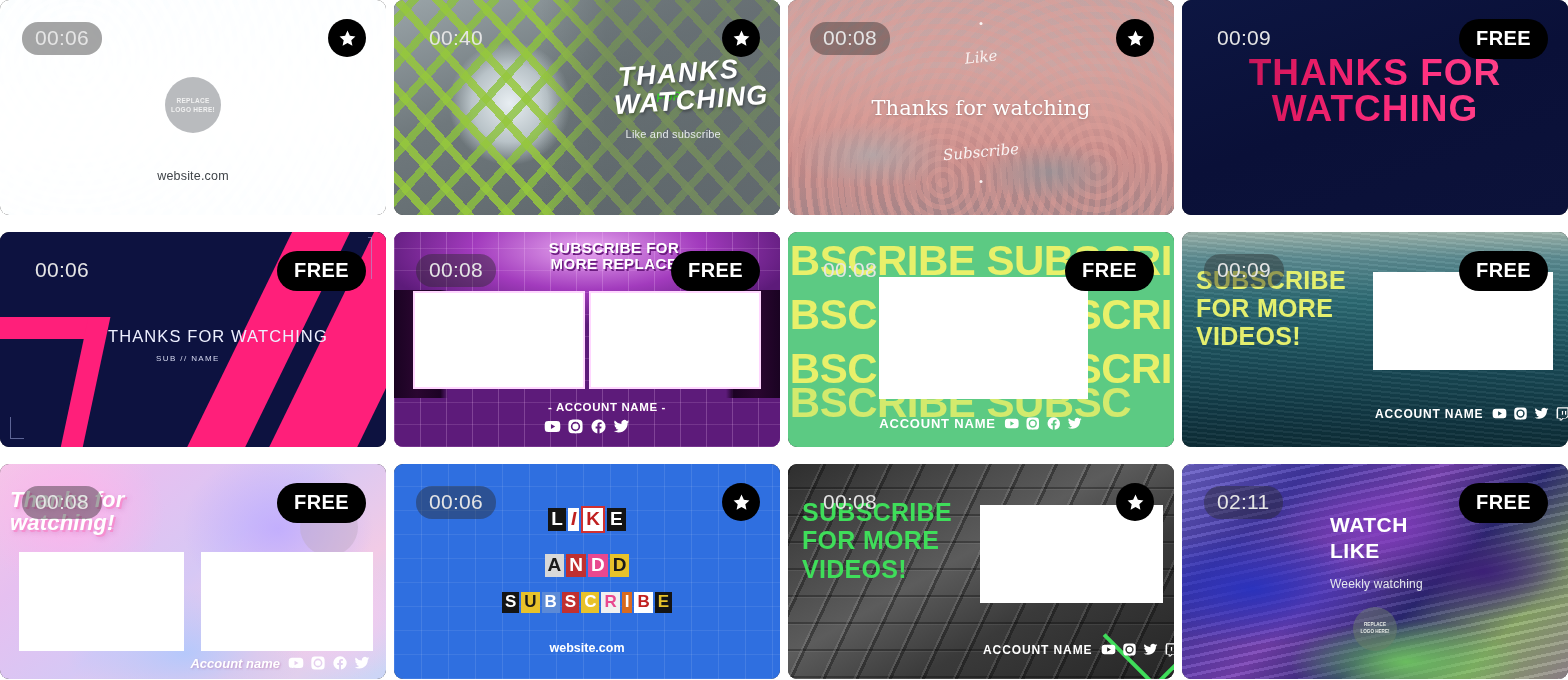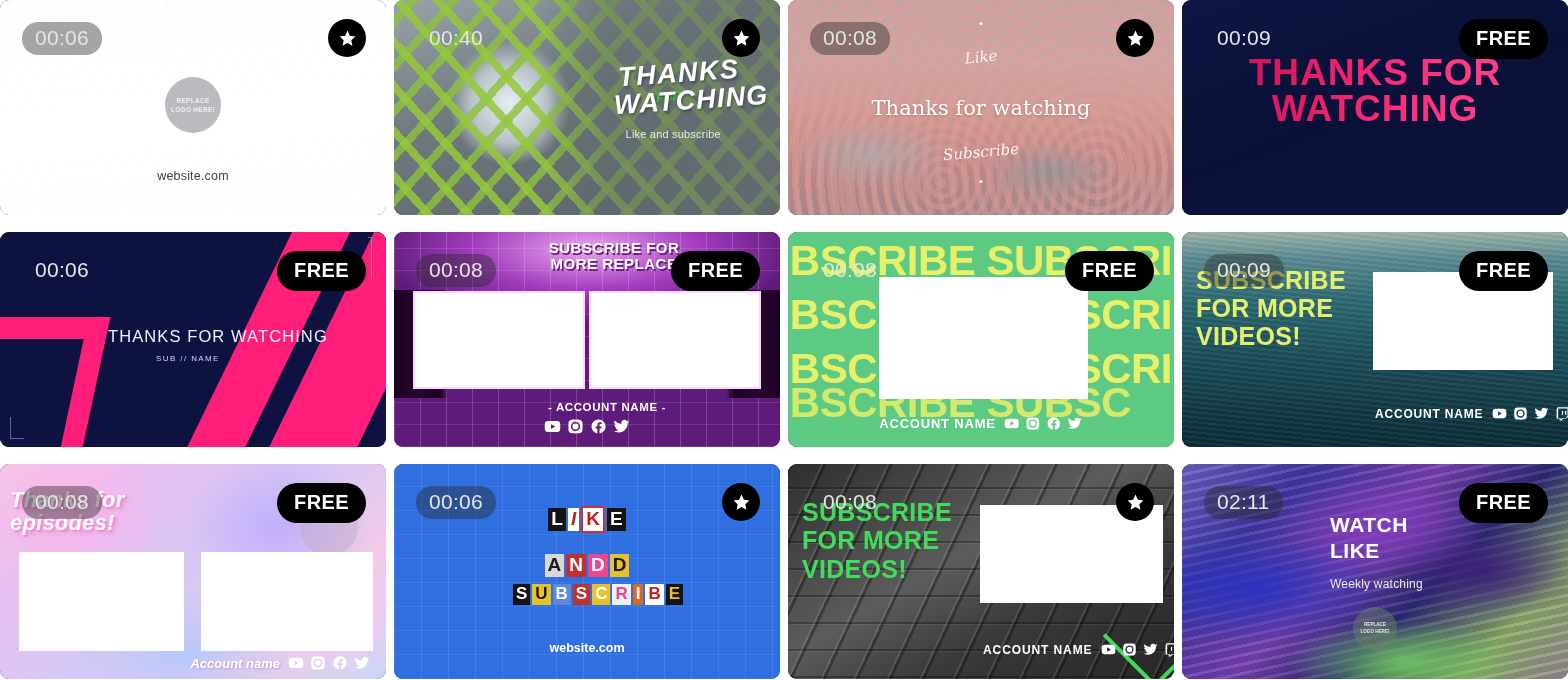--- a/index.html
+++ b/index.html
@@ -279,21 +279,21 @@
       repeating-linear-gradient(0deg, rgba(255,255,255,.08) 0 1px, rgba(255,255,255,0) 1px 24px),
       #2f6fe0;
   }
   .c10 .ransom { position: absolute; width: 100%; text-align: center; }
   .c10 .ransom span {
     display: inline-block; font-size: 19px; font-weight: 900;
     padding: 1px 3px; margin: 0 1px; line-height: 1.1;
   }
   .c10 .l1 { top: 42px; }
   .c10 .l2 { top: 90px; }
-  .c10 .l3 { top: 120px; margin-left: 11px; }
+  .c10 .l3 { top: 128px; }
   .c10 .l3 span { font-size: 17px; }
   .c10 .site {
     position: absolute; left: 50%; bottom: 24px; transform: translateX(-50%);
     color: #fff; font-size: 12.5px; font-weight: 700;
   }
 
   
   .c11 .bg {
     background:
       repeating-linear-gradient(115deg, rgba(255,255,255,.10) 0 2px, rgba(0,0,0,.32) 2px 5px, rgba(255,255,255,0) 5px 30px),
@@ -497,21 +497,21 @@
     </div>
     <div class="timer">00:09</div>
     <div class="free">FREE</div>
   </div>
 
   <div class="card c9">
     <div class="bg"></div>
     <div class="blob"></div>
     <div class="title">
       <div>Thanks for</div>
-      <div>episodes!</div>
+      <div>watching!</div>
     </div>
     <div class="ph phl"></div>
     <div class="ph phr"></div>
     <div class="acct">
       <span>Account name</span>
       <span class="socials">
         <svg viewBox="0 0 24 24">
             <path d="M23 12c0-3-.3-4.6-.5-5.3a2.8 2.8 0 00-2-2C18.7 4.3 12 4.3 12 4.3s-6.7 0-8.5.4a2.8 2.8 0 00-2 2C1.3 7.4 1 9 1 12s.3 4.6.5 5.3a2.8 2.8 0 002 2c1.8.4 8.5.4 8.5.4s6.7 0 8.5-.4a2.8 2.8 0 002-2c.2-.7.5-2.3.5-5.3zM9.8 15.5v-7l6 3.5z"></path>
           </svg>
         <svg viewBox="0 0 24 24">

